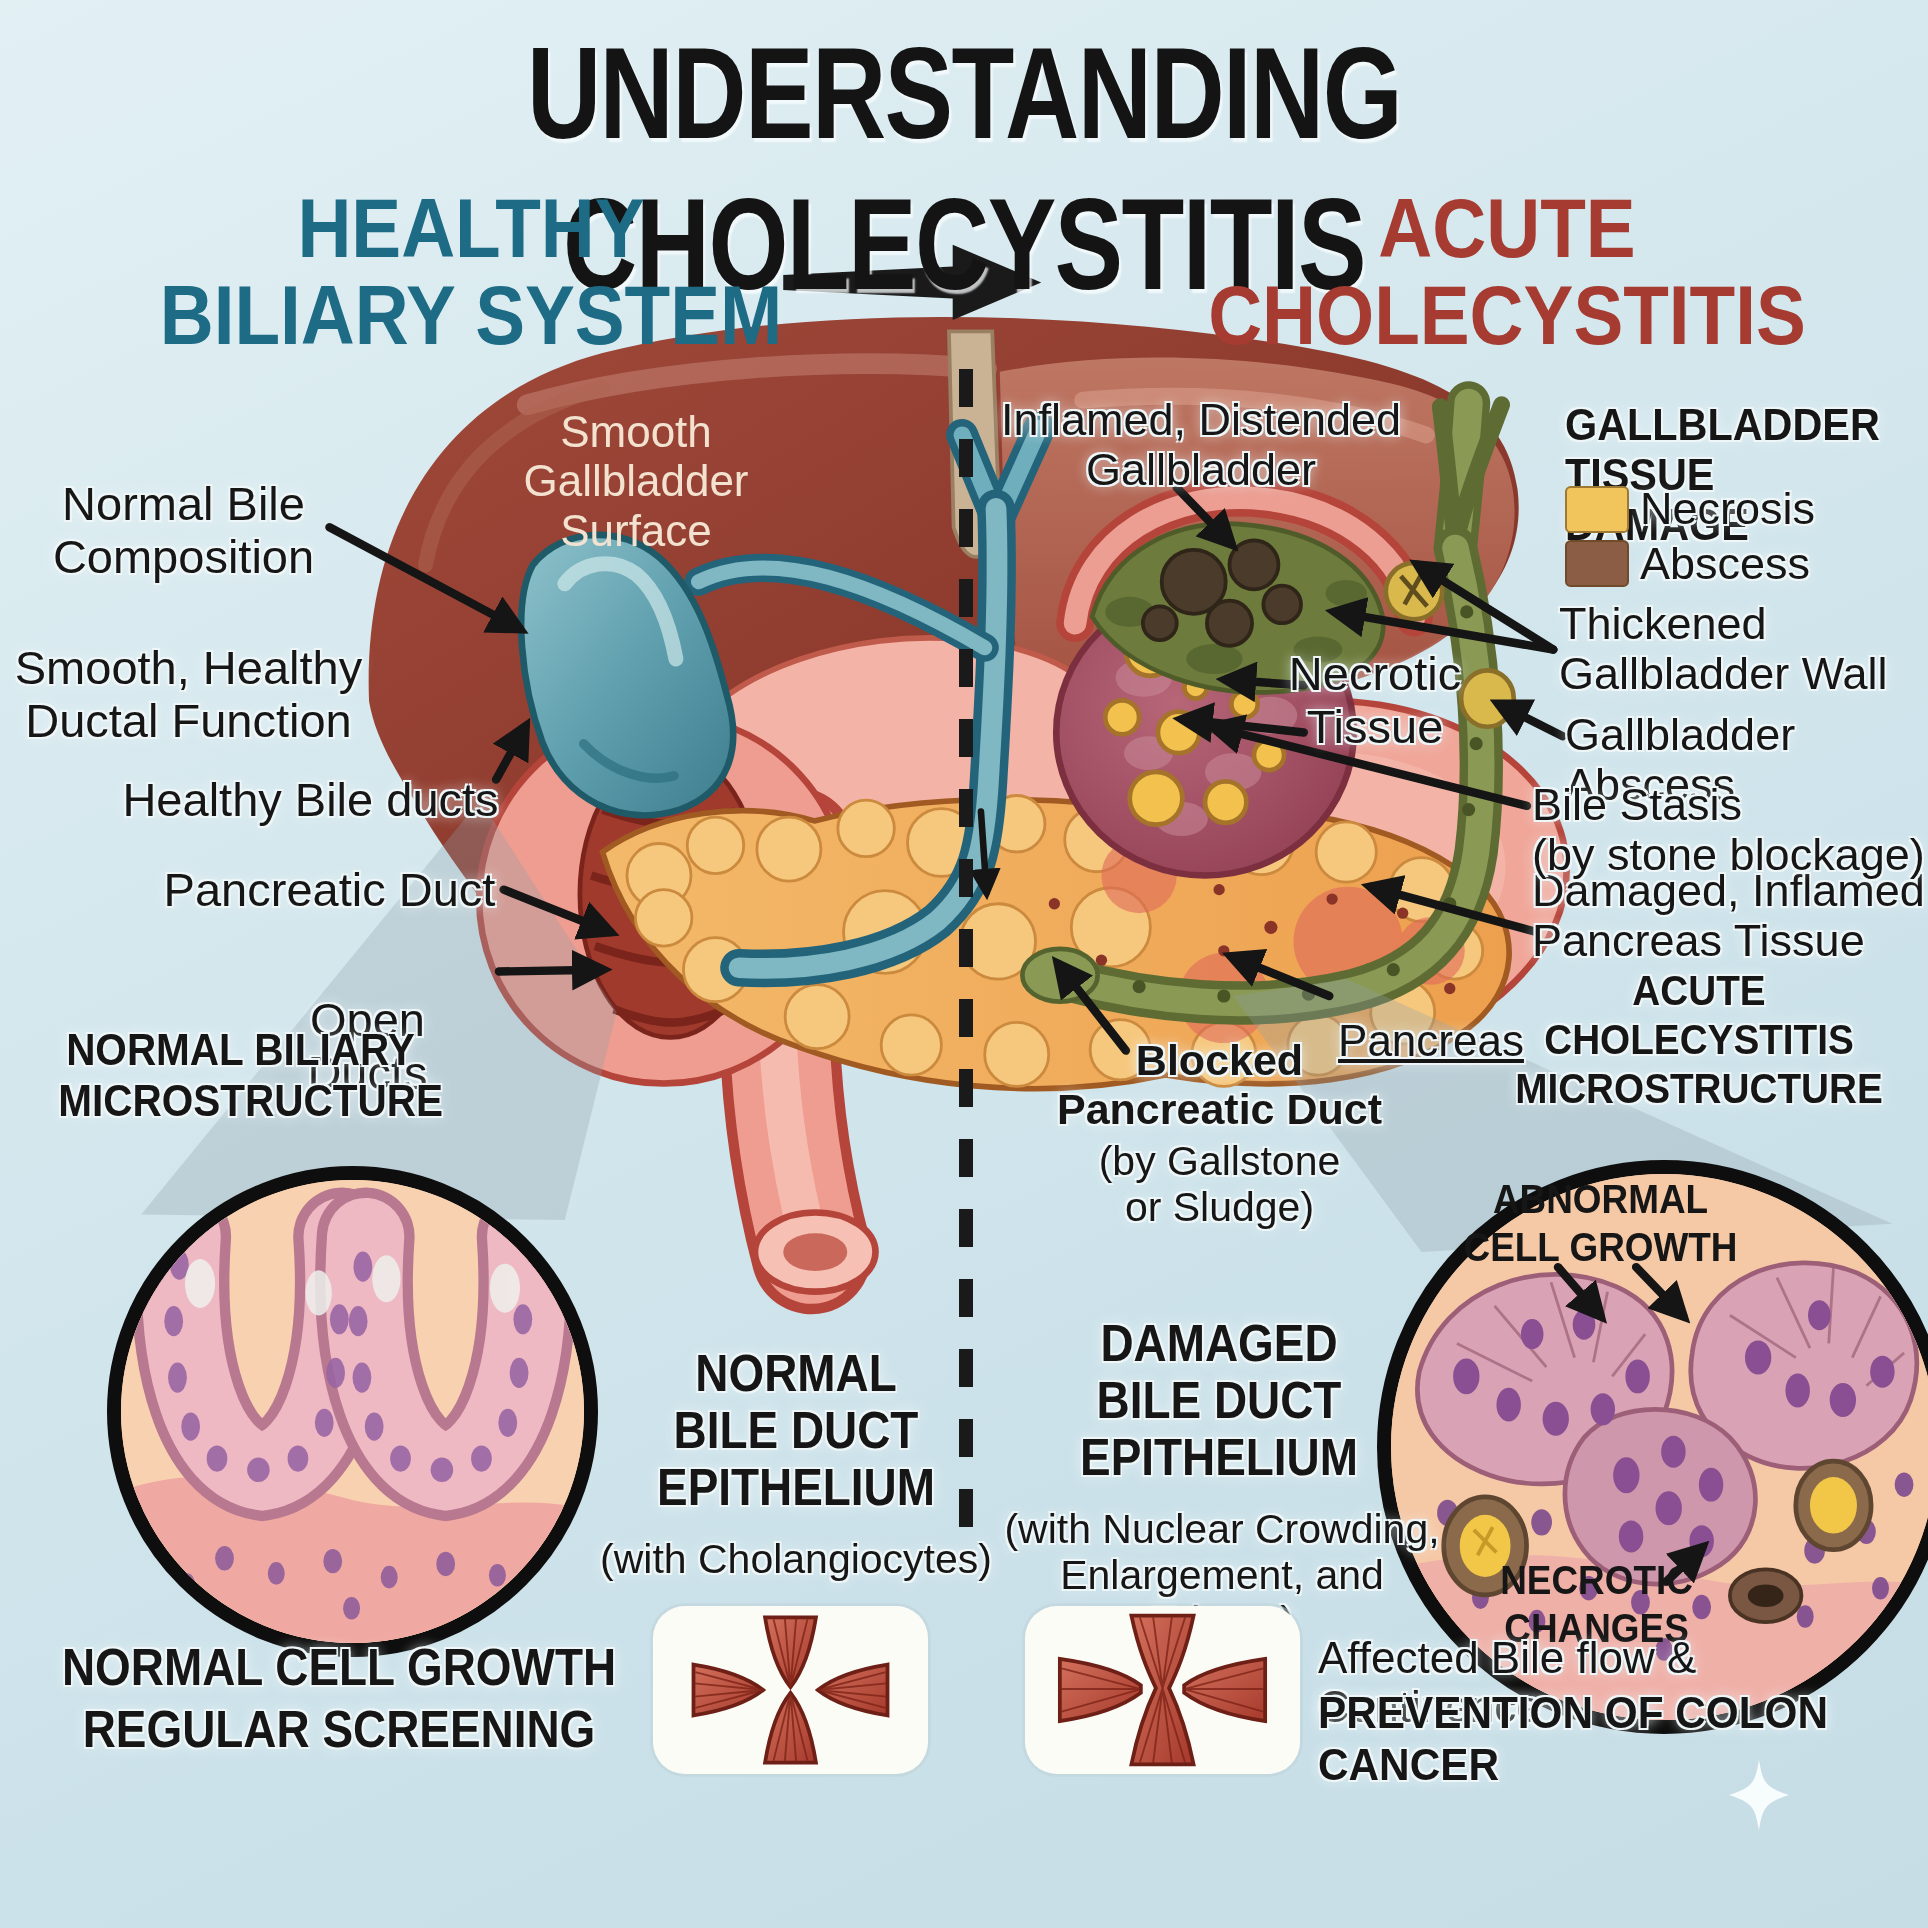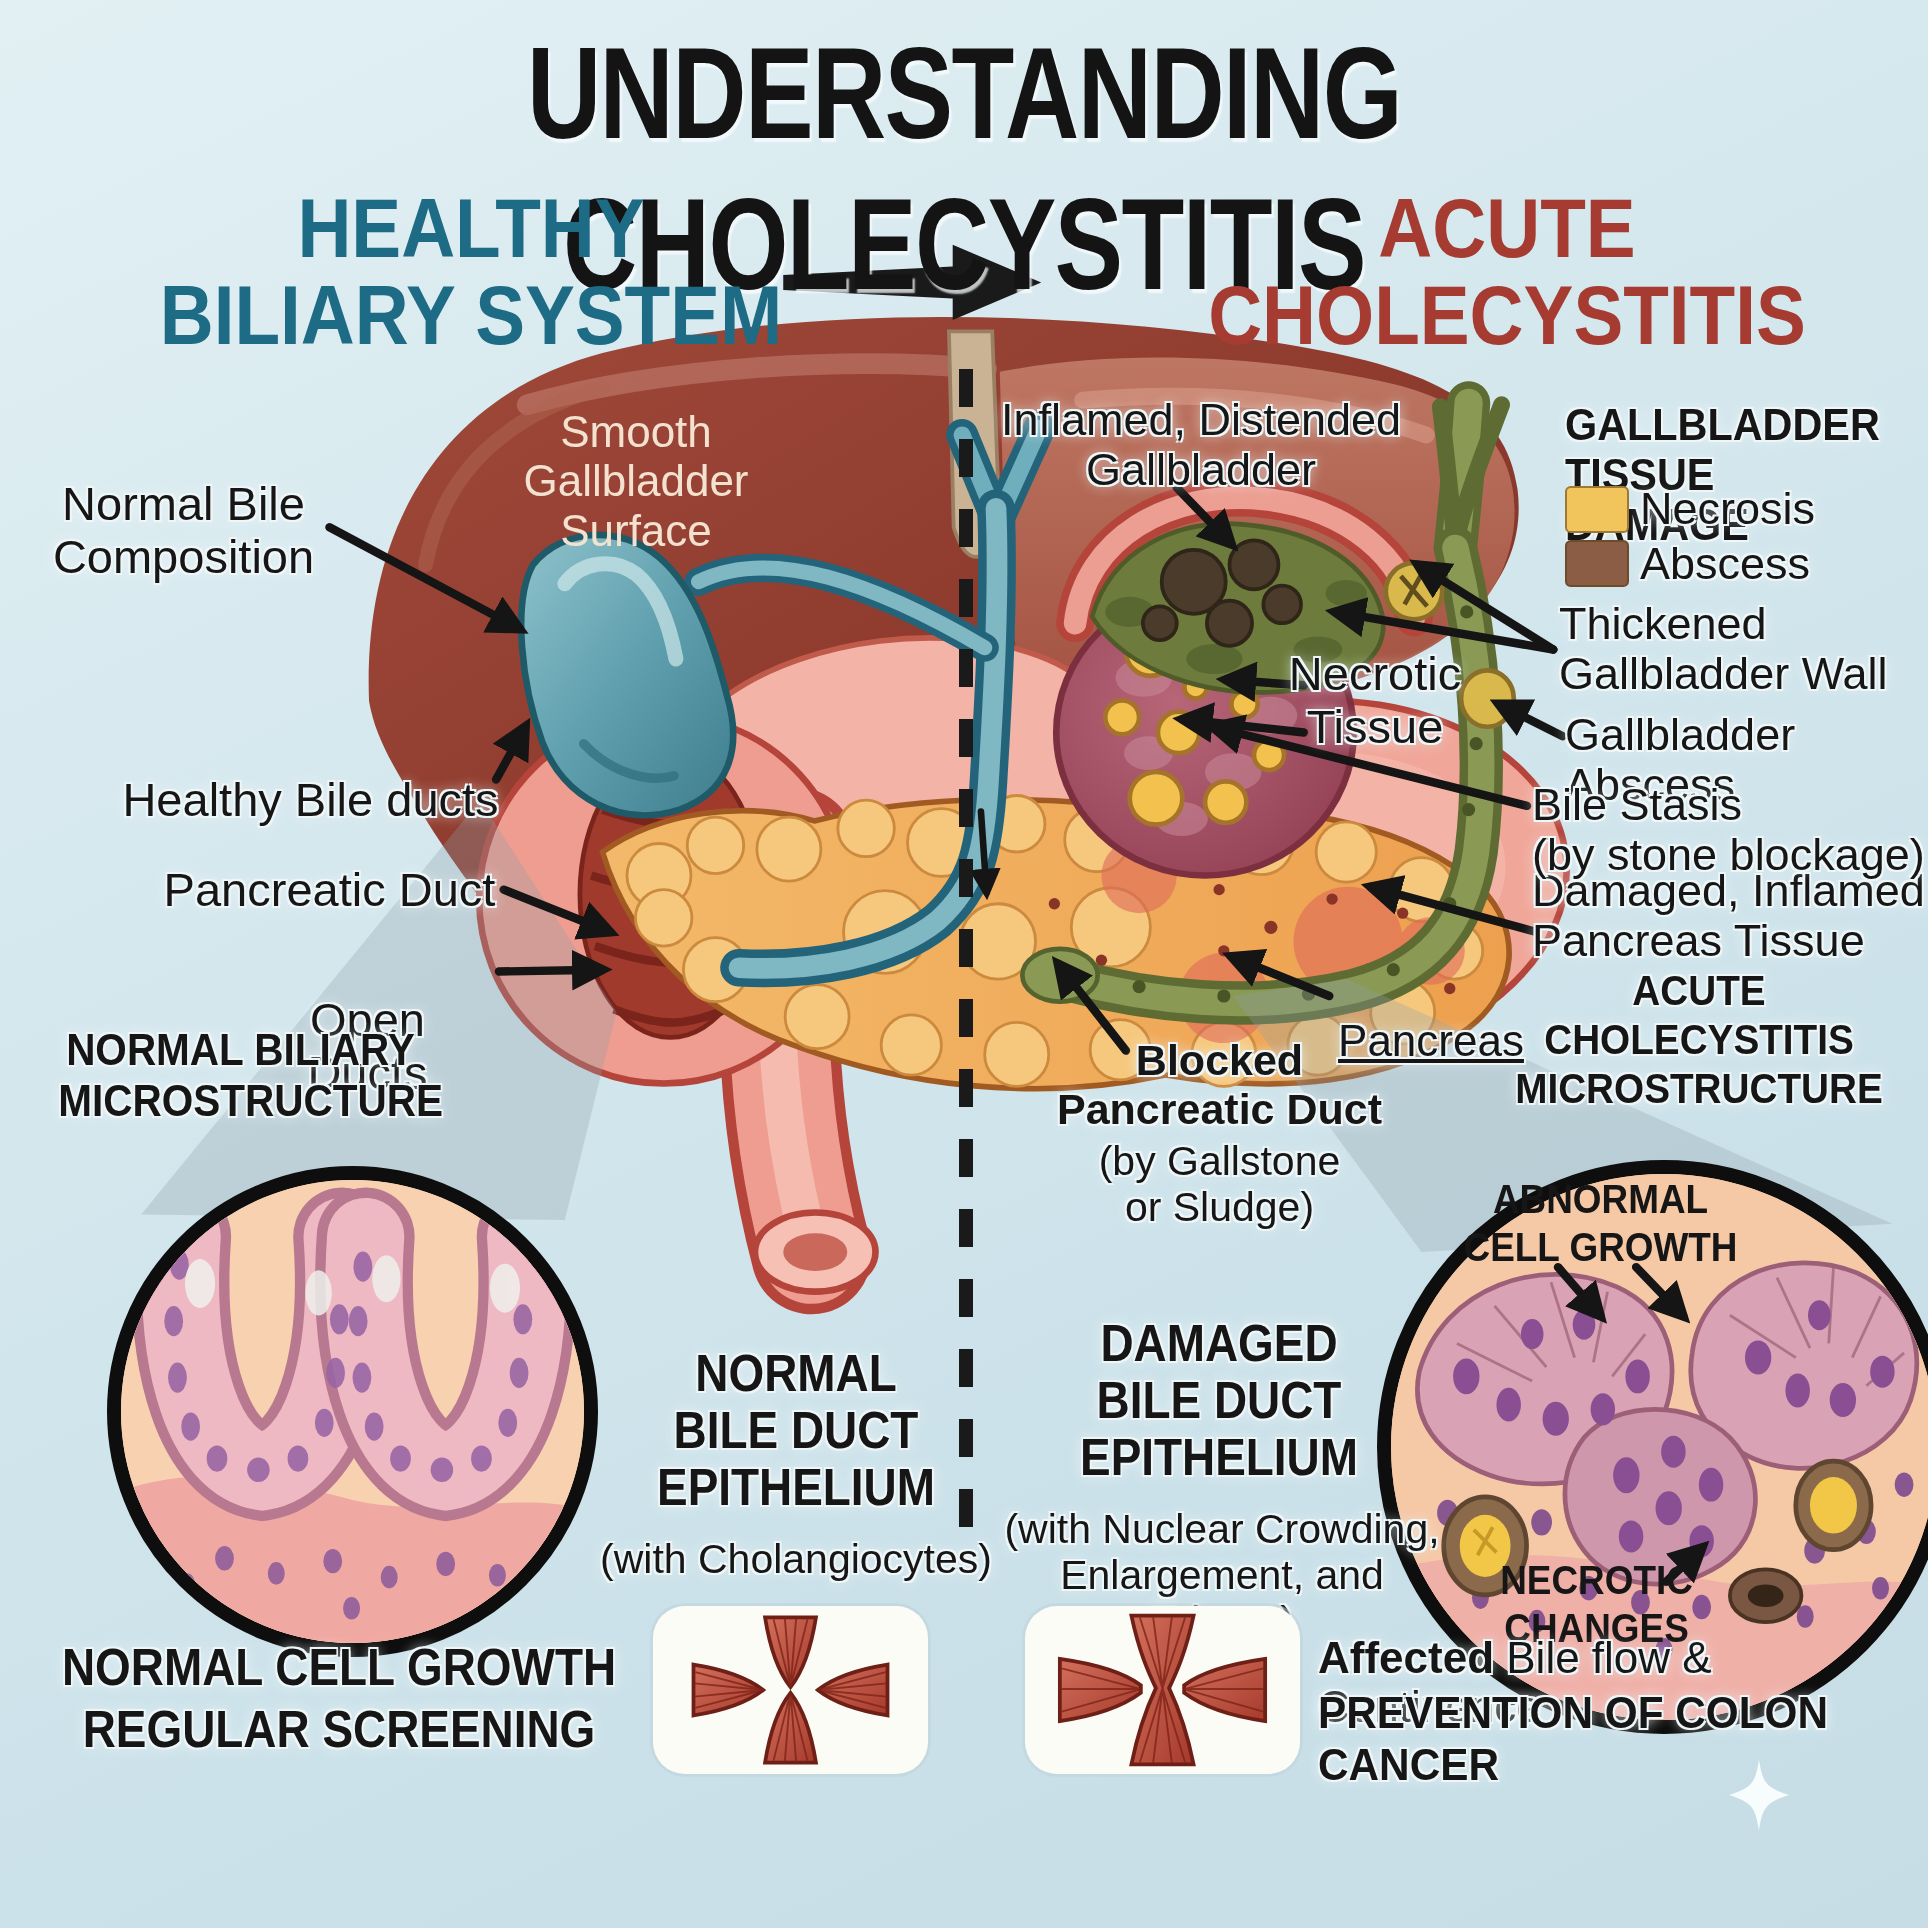--- a/index.html
+++ b/index.html
@@ -363,20 +363,22 @@
   <div id="hdr-healthy" class="abs hdr pre ctr condC">HEALTHY
 BILIARY SYSTEM</div>
   <div id="hdr-acute" class="abs hdr pre ctr condC">ACUTE
 CHOLECYSTITIS</div>
 
   <div class="abs lbl pre ctr" style="left:490px;top:407px;width:292px;color:#f3e2d0;font-size:44px;">Smooth
 Gallbladder
 Surface</div>
   <div class="abs lbl pre ctr halo" style="left:28px;top:478px;width:311px;font-size:47px;">Normal Bile
 Composition</div>
+  <div class="abs lbl pre ctr halo" style="left:0px;top:642px;width:377px;font-size:47px;">Smooth, Healthy
+Ductal Function</div>
   <div class="abs lbl pre ctr halo" style="left:122px;top:774px;width:377px;font-size:47px;">Healthy Bile ducts</div>
   <div class="abs lbl pre ctr halo" style="left:160px;top:864px;width:339px;font-size:47px;">Pancreatic Duct</div>
   <div class="abs lbl pre ctr halo" style="left:245px;top:994px;width:245px;font-size:47px;">Open Ducts</div>
   <div class="abs heading pre ctr halo condC" style="left:38px;top:1024px;width:405px;font-size:45px;">NORMAL BILIARY
 MICROSTRUCTURE</div>
 
   <div class="abs lbl pre ctr halo" style="left:989px;top:395px;width:424px;font-size:45px;">Inflamed, Distended
 Gallbladder</div>
   <div class="abs heading pre lft halo condL" style="left:1565px;top:400px;width:358px;font-size:44px;">GALLBLADDER
 TISSUE DAMAGE</div>
@@ -452,21 +454,21 @@
       <g stroke="#7e2418" stroke-width="2" opacity=".8">
         <path d="M146 87 L122 12 M146 87 L136 11 M146 87 L156 11 M146 87 L170 12"></path>
         <path d="M146 87 L122 166 M146 87 L136 167 M146 87 L156 167 M146 87 L170 166"></path>
         <path d="M123 88 L39 66 M123 88 L38 88 M123 88 L39 112"></path>
         <path d="M169 88 L253 66 M169 88 L254 88 M169 88 L253 112"></path>
       </g>
     </svg>
   </div>
 
   <div class="abs lbl lft halo" style="left:1318px;top:1633px;width:610px;font-size:44px;">
-    <span style="font-weight:bold;margin-top:28px;">Affected</span><span> Bile flow &amp; Continence</span>
+    <span style="font-weight:normal;margin-top:28px;">Affected</span><span> Bile flow &amp; Continence</span>
   </div>
   <div class="abs lblB lft halo condL" style="left:1318px;top:1687px;width:610px;font-size:45px;">PREVENTION OF COLON CANCER</div>
 
   <svg class="abs" style="left:1729px;top:1759px;" width="60" height="72" viewBox="0 0 64 76">
     <path d="M32 0 C36 26 40 30 64 38 C40 46 36 50 32 76 C28 50 24 46 0 38 C24 30 28 26 32 0 Z" fill="#fafdfd" opacity=".95"></path>
   </svg>
 
 </div>
 
 

